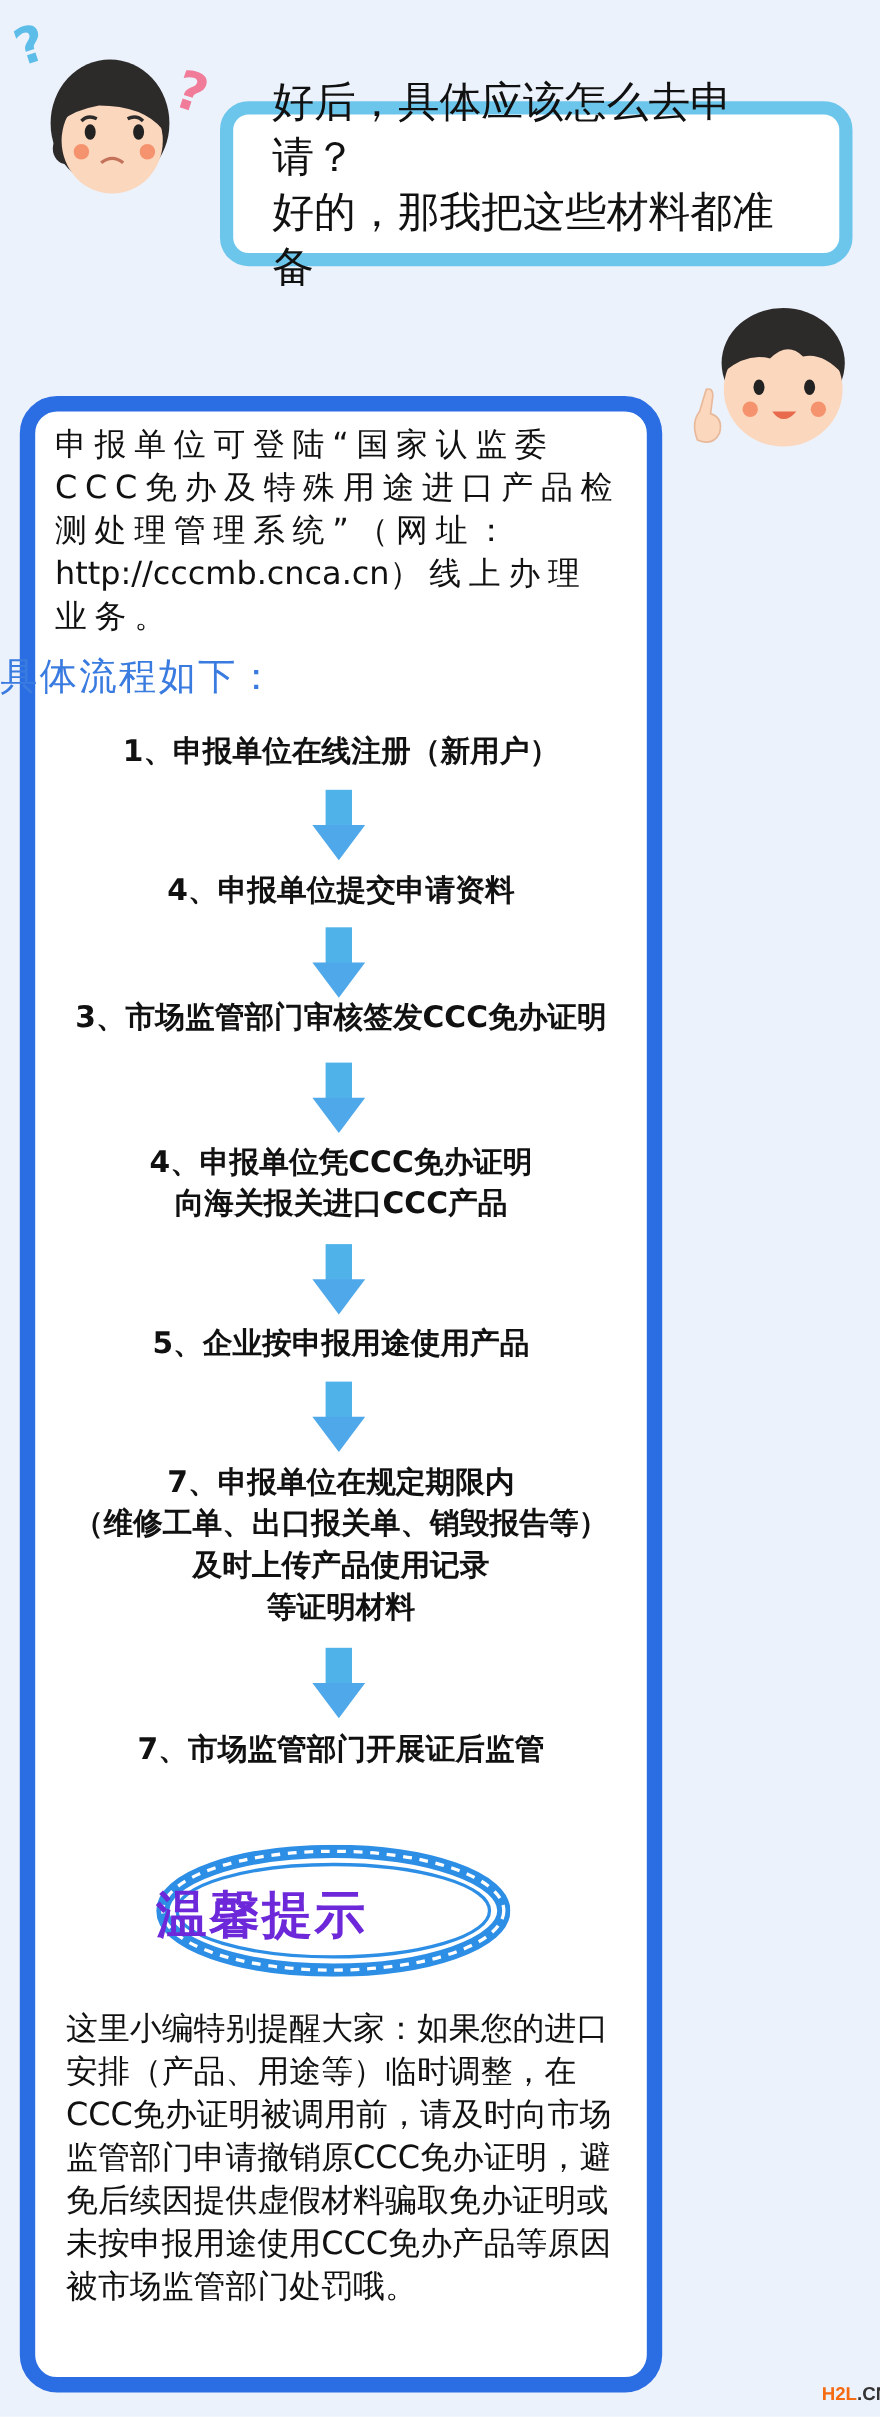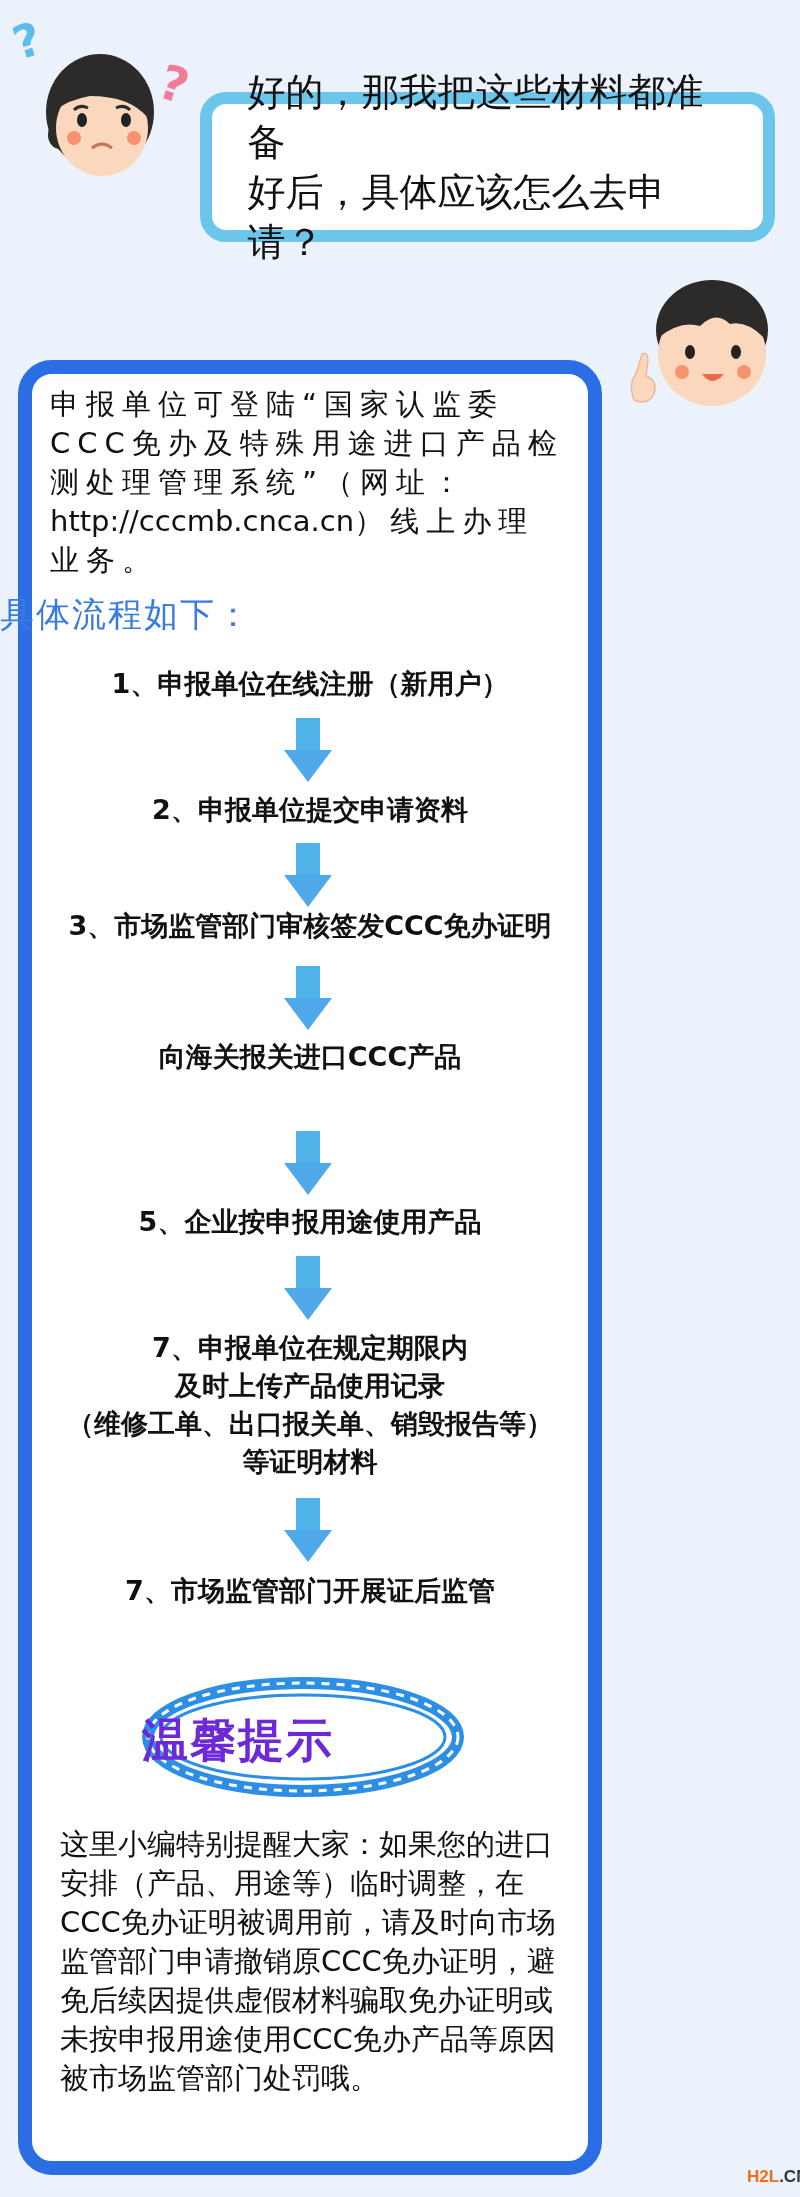--- a/index.html
+++ b/index.html
@@ -94,22 +94,22 @@
   <path d="M86 68 Q94 64 100 70" stroke="#2d2a2a" stroke-width="3" fill="none"></path>
   <ellipse cx="52" cy="80" rx="5" ry="7" fill="#222"></ellipse>
   <ellipse cx="96" cy="80" rx="5" ry="7" fill="#222"></ellipse>
   <circle cx="44" cy="98" r="7" fill="#f5936e"></circle>
   <circle cx="104" cy="98" r="7" fill="#f5936e"></circle>
   <path d="M62 108 Q72 100 82 108" stroke="#c4725a" stroke-width="3" fill="none"></path>
 </svg>
 
 <div class="abs bubble">
   <div class="bubble-text">
+    <div>好后，具体应该怎么去申请？</div>
     <div>好的，那我把这些材料都准备</div>
-    <div>好后，具体应该怎么去申请？</div>
   </div>
 </div>
 
 <svg class="abs boy" viewBox="0 0 160 140">
   <ellipse cx="92" cy="50" rx="56" ry="50" fill="#2d2a2a"></ellipse>
   <ellipse cx="92" cy="74" rx="54" ry="52" fill="#fbd7bd"></ellipse>
   <path d="M38 58 Q50 20 92 18 Q140 20 146 60 Q128 40 110 44 Q96 30 80 46 Q60 40 38 58Z" fill="#2d2a2a"></path>
   <ellipse cx="70" cy="72" rx="5" ry="7" fill="#222"></ellipse>
   <ellipse cx="116" cy="72" rx="5" ry="7" fill="#222"></ellipse>
   <circle cx="62" cy="92" r="7" fill="#f5936e"></circle>
@@ -128,55 +128,56 @@
 
 <div class="abs step" style="top:665px">
   <div>1、申报单位在线注册（新用户）</div>
 </div>
 <div class="abs arrow" style="top:718px">
     <div class="shaft"></div>
     <div class="head"></div>
   </div>
 
 <div class="abs step" style="top:791px">
-  <div>2、申报单位提交申请资料</div>
+  <div>4、申报单位提交申请资料</div>
 </div>
 <div class="abs arrow" style="top:843px">
     <div class="shaft"></div>
     <div class="head"></div>
   </div>
 
 <div class="abs step" style="top:907px">
   <div>3、市场监管部门审核签发CCC免办证明</div>
 </div>
 <div class="abs arrow" style="top:966px">
     <div class="shaft"></div>
     <div class="head"></div>
   </div>
 
 <div class="abs step" style="top:1038px">
+  <div>4、申报单位凭CCC免办证明</div>
   <div>向海关报关进口CCC产品</div>
 </div>
 <div class="abs arrow" style="top:1131px">
     <div class="shaft"></div>
     <div class="head"></div>
   </div>
 
 <div class="abs step" style="top:1203px">
   <div>5、企业按申报用途使用产品</div>
 </div>
 <div class="abs arrow" style="top:1256px">
     <div class="shaft"></div>
     <div class="head"></div>
   </div>
 
 <div class="abs step" style="top:1329px">
   <div>7、申报单位在规定期限内</div>
+  <div>（维修工单、出口报关单、销毁报告等）</div>
   <div>及时上传产品使用记录</div>
-  <div>（维修工单、出口报关单、销毁报告等）</div>
   <div>等证明材料</div>
 </div>
 <div class="abs arrow" style="top:1498px">
     <div class="shaft"></div>
     <div class="head"></div>
   </div>
 
 <div class="abs step" style="top:1572px">
   <div>7、市场监管部门开展证后监管</div>
 </div>

